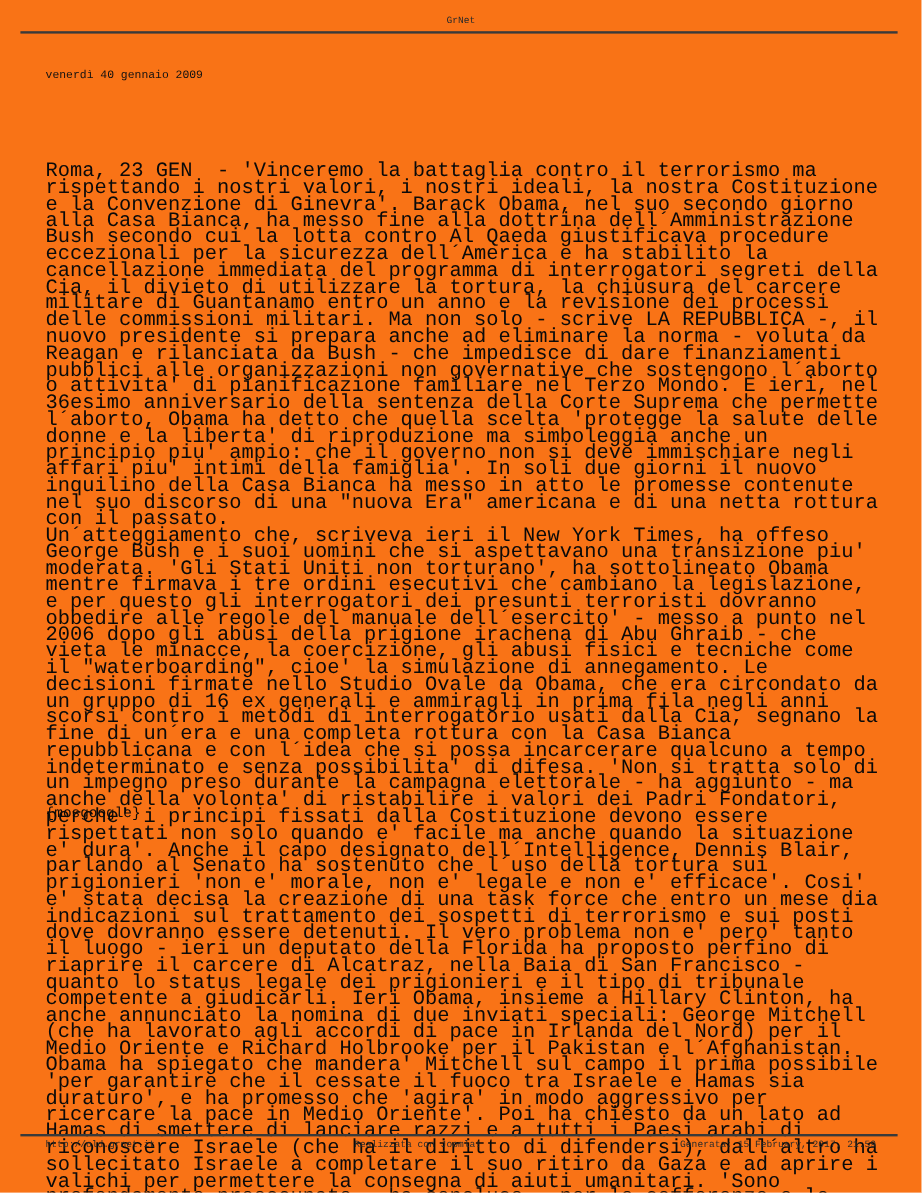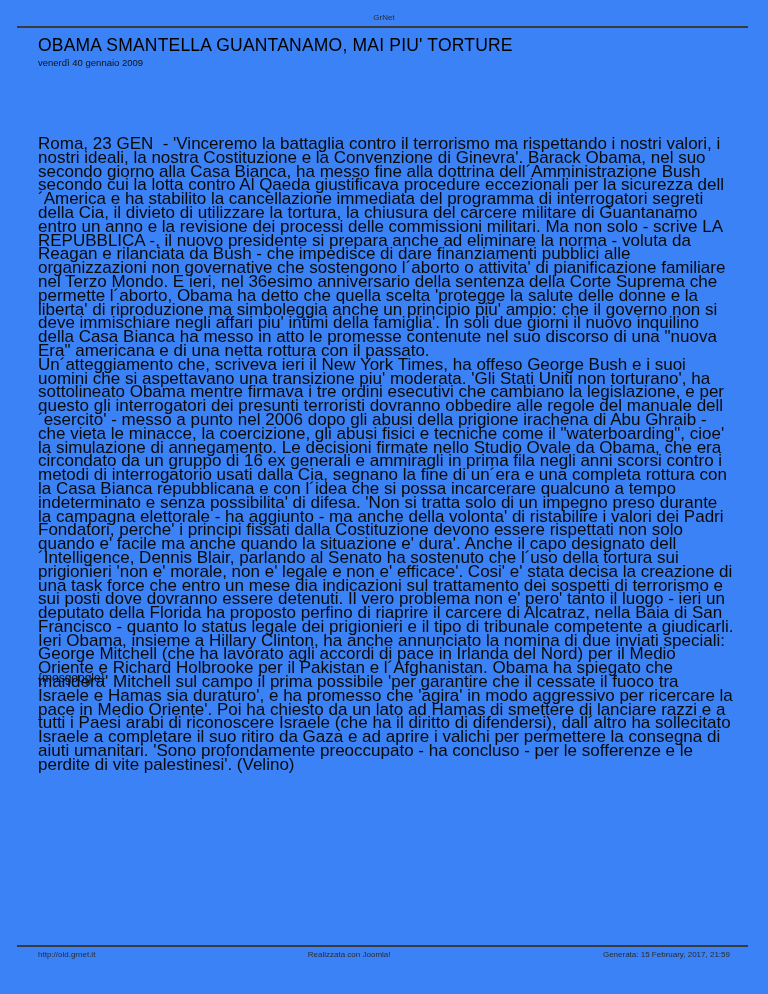--- a/index.html
+++ b/index.html
@@ -4,22 +4,22 @@
 <style>
   html, body {
     margin: 0;
     padding: 0;
     background: #ffffff;
   }
   .page {
     position: relative;
     width: 768px;
     height: 994px;
-    background: #3b82f6;
-    font-family: Liberation Sans, sans-serif;
+    background: #f97316;
+    font-family: Liberation Mono, monospace;
     color: #000000;
     overflow: hidden;
   }
   .site-header {
     position: absolute;
     top: 13px;
     left: 0;
     width: 100%;
     text-align: center;
     font-size: 8px;
@@ -90,21 +90,20 @@
 <body>
 
 <div class="page">
 
   <div class="site-header">
     <span>GrNet</span>
   </div>
 
   <hr class="rule top-rule">
 
-  <h1 class="article-title">OBAMA SMANTELLA GUANTANAMO, MAI PIU' TORTURE</h1>
 
   <div class="article-date">venerdì 40 gennaio 2009</div>
 
   <div class="article-body">Roma, 23 GEN  - 'Vinceremo la battaglia contro il terrorismo ma rispettando i nostri valori, i nostri ideali, la nostra Costituzione e la Convenzione di Ginevra'. Barack Obama, nel suo secondo giorno alla Casa Bianca, ha messo fine alla dottrina dell´Amministrazione Bush secondo cui la lotta contro Al Qaeda giustificava procedure eccezionali per la sicurezza dell´America e ha stabilito la cancellazione immediata del programma di interrogatori segreti della Cia, il divieto di utilizzare la tortura, la chiusura del carcere militare di Guantanamo entro un anno e la revisione dei processi delle commissioni militari. Ma non solo - scrive LA REPUBBLICA -, il nuovo presidente si prepara anche ad eliminare la norma - voluta da Reagan e rilanciata da Bush - che impedisce di dare finanziamenti pubblici alle organizzazioni non governative che sostengono l´aborto o attivita' di pianificazione familiare nel Terzo Mondo. E ieri, nel 36esimo anniversario della sentenza della Corte Suprema che permette l´aborto, Obama ha detto che quella scelta 'protegge la salute delle donne e la liberta' di riproduzione ma simboleggia anche un principio piu' ampio: che il governo non si deve immischiare negli affari piu' intimi della famiglia'. In soli due giorni il nuovo inquilino della Casa Bianca ha messo in atto le promesse contenute nel suo discorso di una "nuova Era" americana e di una netta rottura con il passato.
 Un´atteggiamento che, scriveva ieri il New York Times, ha offeso George Bush e i suoi uomini che si aspettavano una transizione piu' moderata. 'Gli Stati Uniti non torturano', ha sottolineato Obama mentre firmava i tre ordini esecutivi che cambiano la legislazione, e per questo gli interrogatori dei presunti terroristi dovranno obbedire alle regole del manuale dell´esercito' - messo a punto nel 2006 dopo gli abusi della prigione irachena di Abu Ghraib - che vieta le minacce, la coercizione, gli abusi fisici e tecniche come il "waterboarding", cioe' la simulazione di annegamento. Le decisioni firmate nello Studio Ovale da Obama, che era circondato da un gruppo di 16 ex generali e ammiragli in prima fila negli anni scorsi contro i metodi di interrogatorio usati dalla Cia, segnano la fine di un´era e una completa rottura con la Casa Bianca repubblicana e con l´idea che si possa incarcerare qualcuno a tempo indeterminato e senza possibilita' di difesa. 'Non si tratta solo di un impegno preso durante la campagna elettorale - ha aggiunto - ma anche della volonta' di ristabilire i valori dei Padri Fondatori, perche' i principi fissati dalla Costituzione devono essere rispettati non solo quando e' facile ma anche quando la situazione e' dura'. Anche il capo designato dell´Intelligence, Dennis Blair, parlando al Senato ha sostenuto che l´uso della tortura sui prigionieri 'non e' morale, non e' legale e non e' efficace'. Cosi' e' stata decisa la creazione di una task force che entro un mese dia indicazioni sul trattamento dei sospetti di terrorismo e sui posti dove dovranno essere detenuti. Il vero problema non e' pero' tanto il luogo - ieri un deputato della Florida ha proposto perfino di riaprire il carcere di Alcatraz, nella Baia di San Francisco - quanto lo status legale dei prigionieri e il tipo di tribunale competente a giudicarli. Ieri Obama, insieme a Hillary Clinton, ha anche annunciato la nomina di due inviati speciali: George Mitchell (che ha lavorato agli accordi di pace in Irlanda del Nord) per il Medio Oriente e Richard Holbrooke per il Pakistan e l´Afghanistan. Obama ha spiegato che mandera' Mitchell sul campo il prima possibile 'per garantire che il cessate il fuoco tra Israele e Hamas sia duraturo', e ha promesso che 'agira' in modo aggressivo per ricercare la pace in Medio Oriente'. Poi ha chiesto da un lato ad Hamas di smettere di lanciare razzi e a tutti i Paesi arabi di riconoscere Israele (che ha il diritto di difendersi), dall´altro ha sollecitato Israele a completare il suo ritiro da Gaza e ad aprire i valichi per permettere la consegna di aiuti umanitari. 'Sono profondamente preoccupato - ha concluso - per le sofferenze e le perdite di vite palestinesi'. (Velino)</div>
 
   <div class="shortcode">{mosgoogle}</div>
 
   <hr class="rule footer-rule">
 

